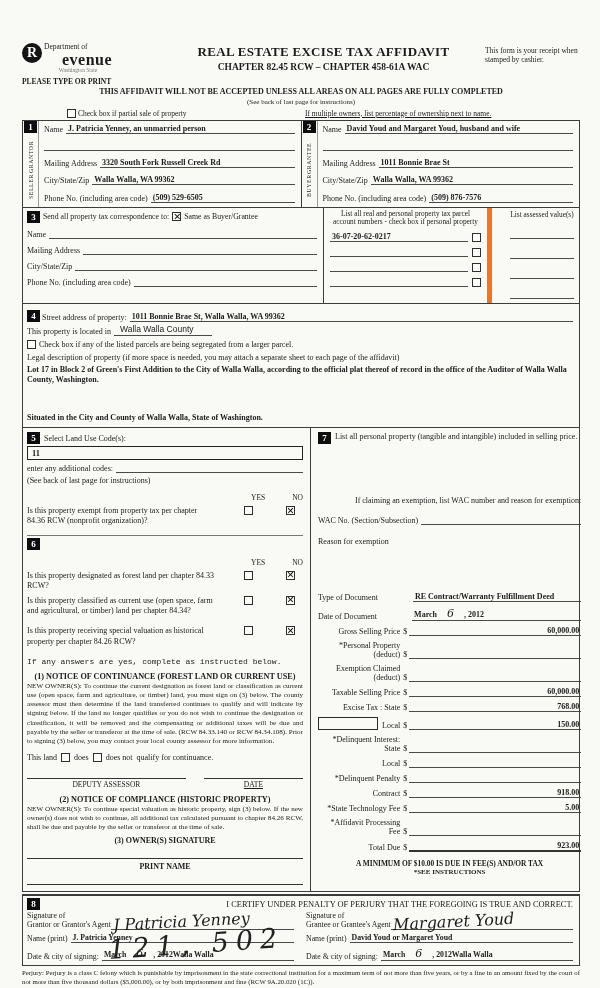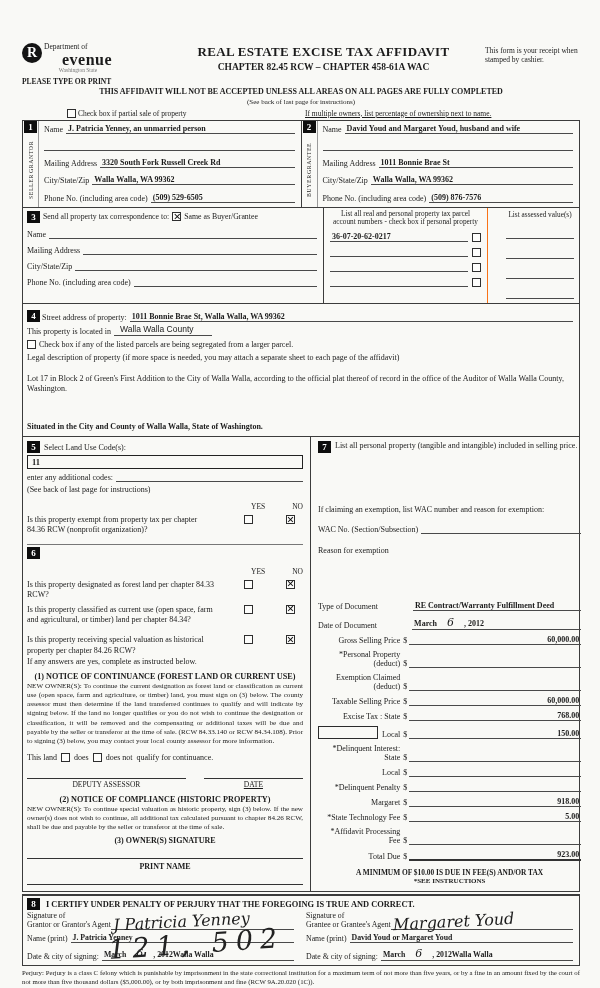--- a/index.html
+++ b/index.html
@@ -47,77 +47,77 @@
         transform:rotate(180deg);font-size:5.8px;letter-spacing:.6px;gap:1px;padding:2px 0;}
   .fields{flex:1;padding:3px 6px 4px 5px;display:flex;flex-direction:column;justify-content:space-between;}
   
   .sec3{display:flex;border:1px solid #3c3c3c;border-top:none;font-size:8px;}
   .s3left{width:300px;flex:none;padding:3px 6px 4px 4px;}
   .s3head{display:flex;align-items:center;gap:3px;font-size:7.8px;}
   .s3left .frow{margin-top:6px;}
   .s3mid{flex:1;border-left:1px solid #3c3c3c;padding:2px 6px 4px 6px;}
   .s3mid .hdrtxt{font-size:7.3px;text-align:center;line-height:1.2;}
   .prow{display:flex;align-items:flex-end;gap:4px;margin-top:5px;}
-  .s3right{width:92px;flex:none;border-left:1px solid #f97316;padding:2px 5px 4px 18px;}
+  .s3right{width:92px;flex:none;border-left:5px solid #f97316;padding:2px 5px 4px 18px;}
   .s3right .hdrtxt{font-size:7.3px;text-align:center;}
   .s3right .fill{margin-top:10px;}
   
   .sec4{border:1px solid #3c3c3c;border-top:none;padding:3px 6px 5px 4px;font-size:8px;}
   .sec4 .frow{margin-top:3px;}
   .loc-line{margin-top:2px;display:flex;align-items:flex-end;}
   .locval{font-family:"Liberation Sans",sans-serif;font-size:8.5px;border-bottom:1px solid #4a4a4a;
           padding:0 18px 1px 6px;}
   .cbline{display:flex;align-items:center;gap:3px;margin-top:4px;}
-  .legal{font-weight:normal;margin-top:12px;line-height:1.35;}
+  .legal{font-weight:bold;margin-top:3px;line-height:1.35;}
   .situated{font-weight:bold;margin-top:27px;}
   
   .cols57{display:flex;border:1px solid #3c3c3c;border-top:none;}
   .colL{width:287px;flex:none;padding:4px 7px 6px 4px;font-size:8px;}
   .colR{flex:1;border-left:1px solid #3c3c3c;padding:4px 6px 6px 7px;font-size:8px;}
   .s5head{display:flex;align-items:center;gap:4px;}
   .codebox{border:1.5px solid #222;margin-top:2px;height:14px;padding:1px 4px;font-size:8.5px;}
   .addl{display:flex;align-items:flex-end;margin-top:3px;}
   .ynh{display:flex;justify-content:space-between;width:52px;margin-left:auto;
        font-size:7.5px;margin-top:8px;}
   .qrow{display:flex;align-items:flex-start;margin-top:4px;line-height:1.3;gap:16px;}
   .qt{flex:1;padding-right:4px;}
   .cbcol{width:26px;text-align:center;flex:none;}
   .sec6rule{border-top:1px solid #777;margin-top:8px;padding-top:2px;}
-  .ifyes{margin-top:1px;}
+  .ifyes{margin-top:10px;font-family:Liberation Mono, monospace;}
   .ntitle{font-weight:bold;text-align:center;margin-top:6px;font-size:8.2px;}
   .nbody{font-size:7.1px;line-height:1.28;margin-top:1px;text-align:justify;}
   .qualify{display:flex;align-items:center;gap:4px;margin-top:7px;}
   .dline{display:flex;margin-top:16px;}
   .dline .seg{border-top:1px solid #333;text-align:center;font-size:7.5px;padding-top:1px;}
   .seg.deputy{flex:1.6;margin-right:18px;}
   .seg.date{flex:1;text-decoration:underline;}
   .ownsig{font-weight:bold;text-align:center;margin-top:4px;}
   .sigrule{border-bottom:1px solid #333;height:14px;}
   .printname{font-weight:bold;text-align:center;margin-top:3px;}
   
   .s7head{display:flex;gap:4px;line-height:1.35;}
-  .exempt-intro{margin-top:52px;}
+  .exempt-intro{margin-top:52px;text-align:right;}
   .wacrow{display:flex;align-items:flex-end;margin-top:10px;}
   .reason{margin-top:12px;}
   .docarea{margin-top:46px;}
   .docrow{display:flex;align-items:flex-end;gap:32px;}
   .mrow{display:flex;align-items:flex-end;margin-top:5px;}
   .mlabel{flex:1;text-align:right;}
   .mdollar{margin:0 2px 0 3px;flex:none;}
   .mline{width:172px;flex:none;border-bottom:1px solid #4a4a4a;text-align:right;
          font-weight:bold;min-height:10px;padding:0 2px;}
   .mline.total{border-bottom:2px solid #333;}
   .mbox{width:60px;height:13px;border:1.5px solid #2b2b2b;margin-right:4px;flex:none;}
   .minnote{font-weight:bold;text-align:center;font-size:7.4px;margin-top:7px;}
   .seeinstr{font-weight:bold;text-align:center;font-size:7px;}
   
   .sec8{border:1px solid #3c3c3c;border-top:2px solid #3c3c3c;margin-top:2px;
         padding:2px 6px 4px 4px;font-size:7.8px;}
   .certline{display:flex;align-items:center;gap:6px;}
-  .certify{flex:1;text-align:left;font-weight:bold;font-size:8.4px;}
+  .certify{flex:1;text-align:right;font-weight:normal;font-size:8.4px;}
   .sighalves{display:flex;margin-top:2px;}
   .sighalf{flex:1;padding-right:8px;}
   .sighalf+.sighalf{padding-left:4px;padding-right:0;}
   .sigrow{display:flex;align-items:flex-end;}
   .siglbl{flex:none;line-height:1.15;}
   .script{font-family:"DejaVu Serif",serif;font-style:italic;}
   .bigsig{font-size:16px;transform:rotate(-3deg);display:inline-block;margin-bottom:-2px;}
   .daterow{display:flex;align-items:flex-end;margin-top:4px;}
   .dayhand{font-size:11px;padding:0 10px;}
   .cityval{font-weight:bold;}
@@ -428,21 +428,21 @@
             <span class="mlabel">Local</span>
             <span class="mdollar">$</span>
             <span class="mline"></span>
           </div>
         <div class="mrow">
             <span class="mlabel">*Delinquent Penalty</span>
             <span class="mdollar">$</span>
             <span class="mline"></span>
           </div>
         <div class="mrow">
-            <span class="mlabel">Margaret</span>
+            <span class="mlabel">Contract</span>
             <span class="mdollar">$</span>
             <span class="mline">918.00</span>
           </div>
         <div class="mrow">
             <span class="mlabel">*State Technology Fee</span>
             <span class="mdollar">$</span>
             <span class="mline">5.00</span>
           </div>
         <div class="mrow">
             <span class="mlabel">*Affidavit Processing Fee</span>

